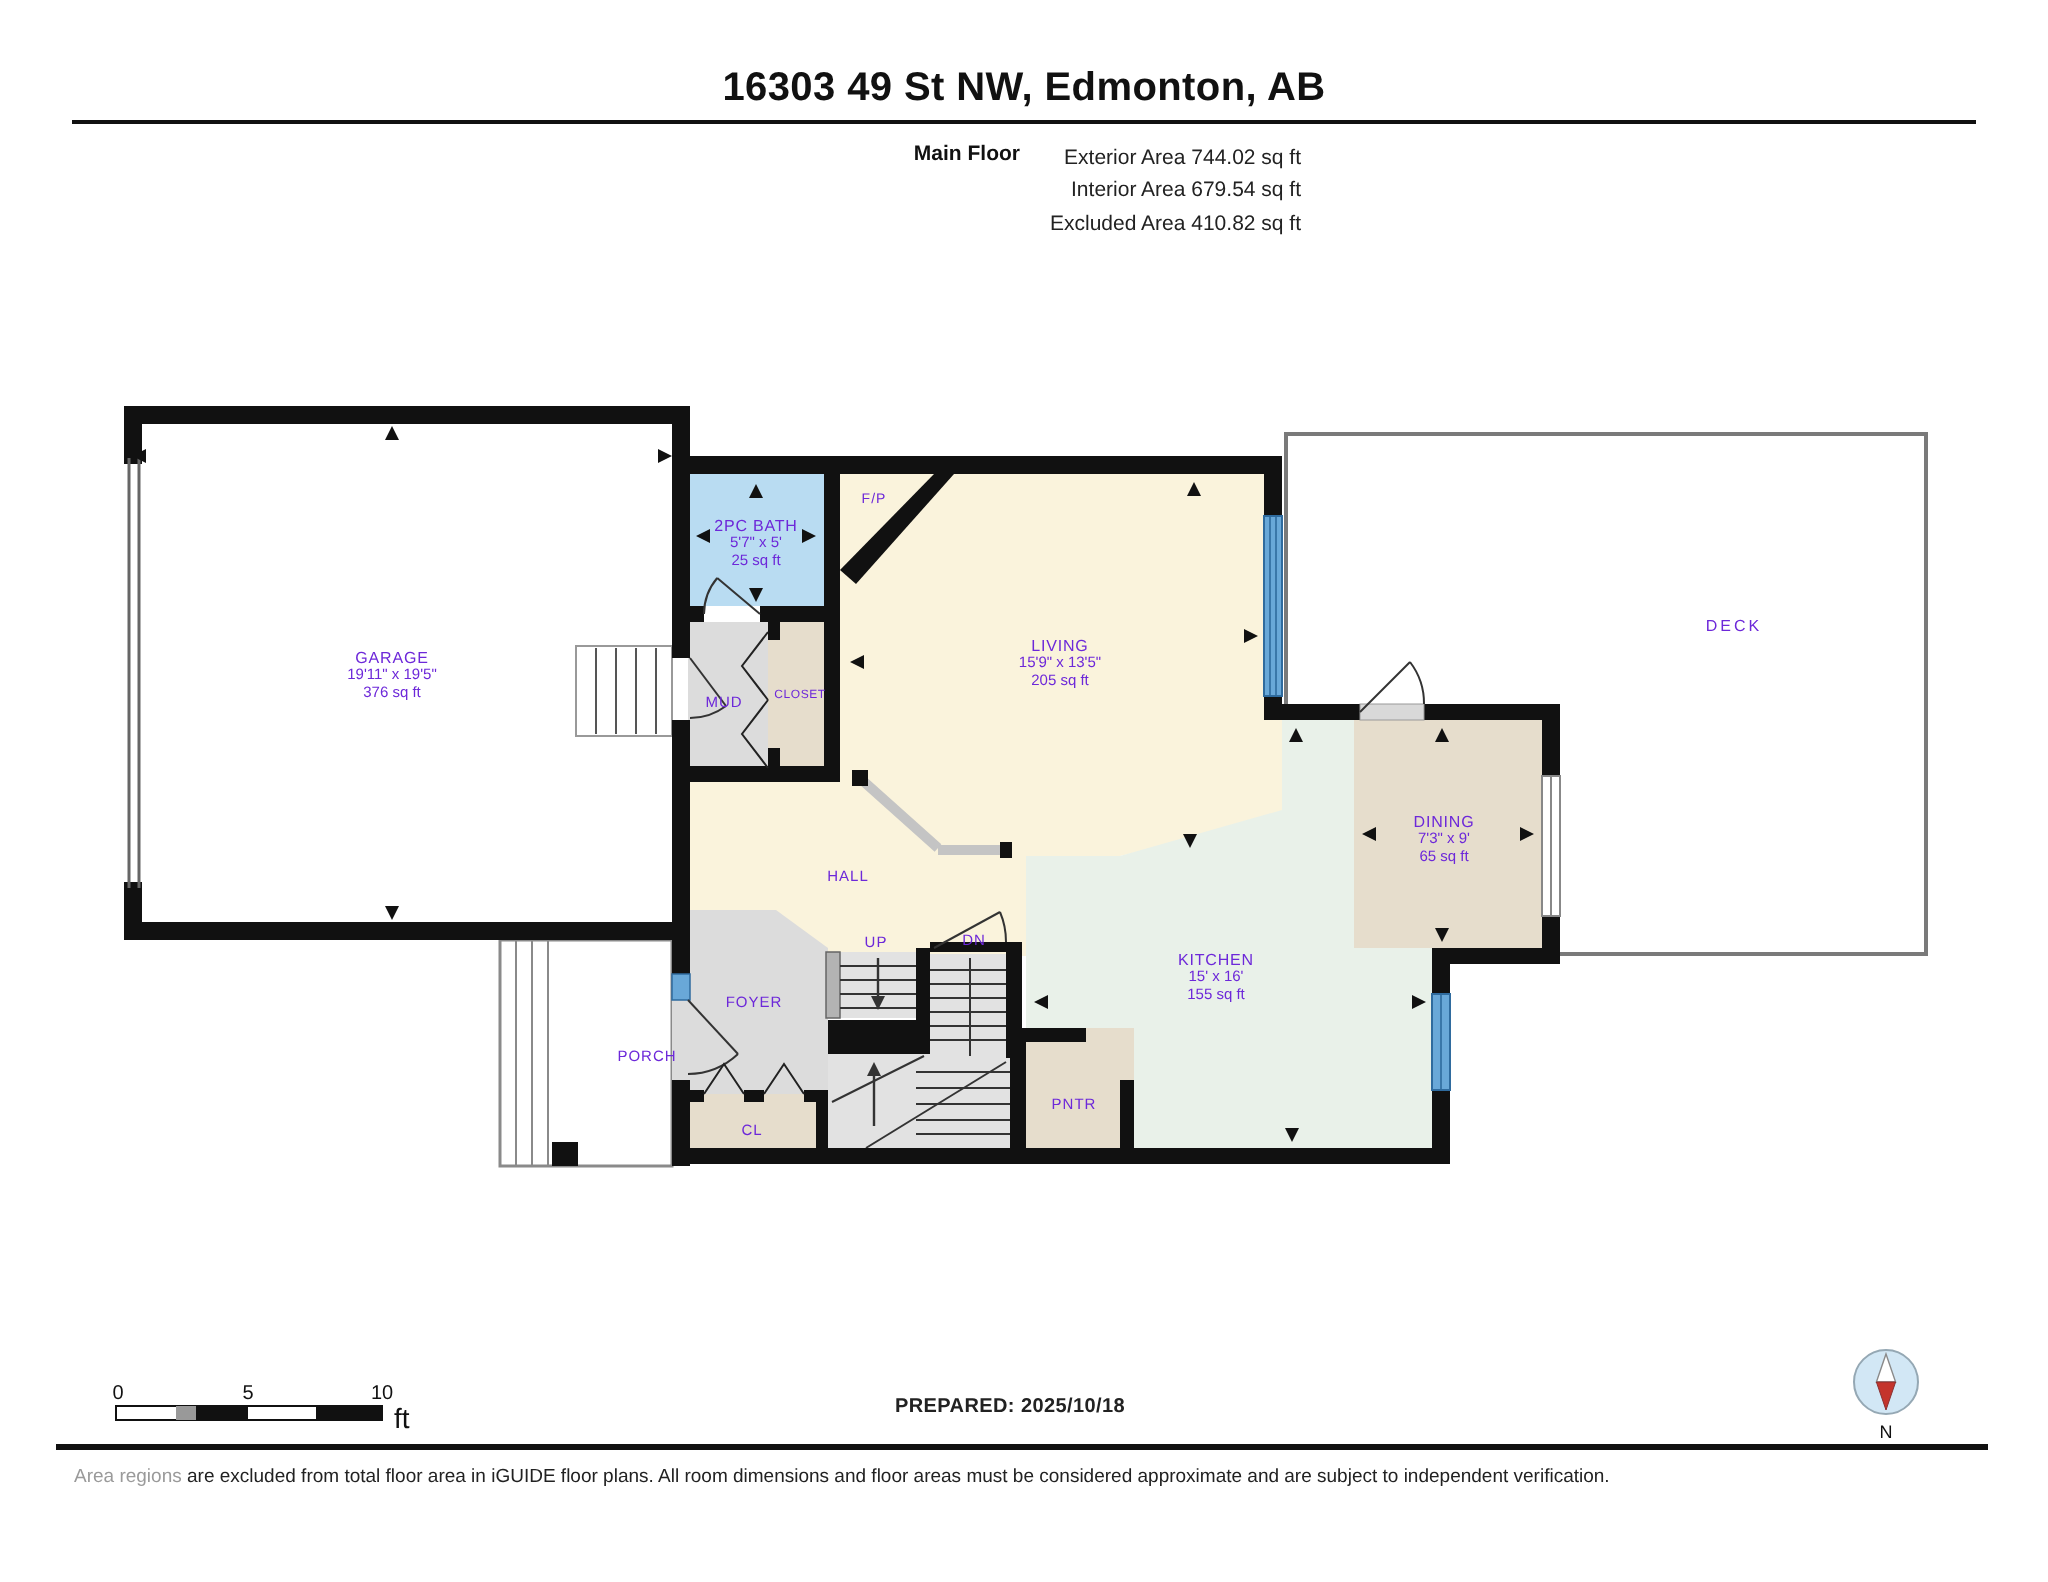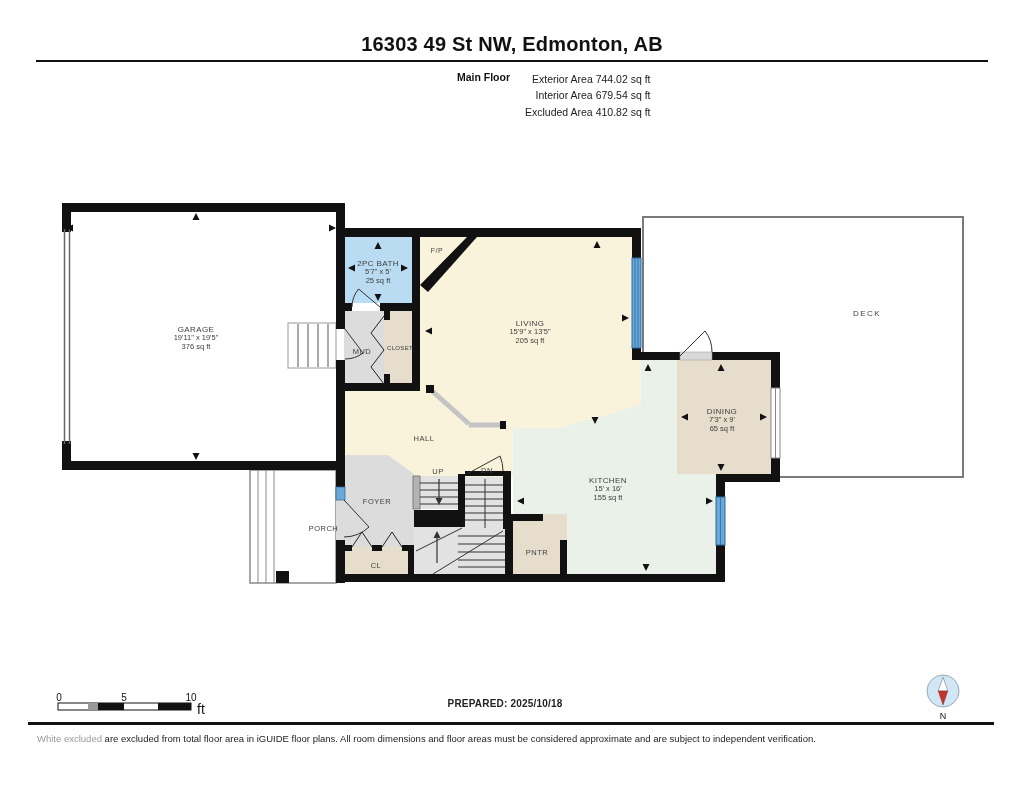--- a/index.html
+++ b/index.html
@@ -4,21 +4,21 @@
 <style>
   html,body{margin:0;padding:0;background:#fff;}
   .page{position:relative;width:1024px;height:791px;background:#ffffff;overflow:hidden;
         font-family:"Liberation Sans", sans-serif;color:#222;}
   .abs{position:absolute;}
   .title{top:33px;left:0;width:1024px;text-align:center;font-size:20px;font-weight:700;color:#111;letter-spacing:.2px;}
   .hrule{left:36px;top:60px;width:952px;height:2px;background:#111;}
   .floor-label{left:380px;top:71px;width:130px;text-align:right;font-size:10.5px;font-weight:700;color:#111;}
   .stats{left:525px;top:71px;font-size:10.5px;line-height:16.4px;color:#222;text-align:right;}
   svg.plan{position:absolute;left:0;top:0;}
-  .lbl{position:absolute;transform:translate(-50%,-50%);text-align:center;color:#404040;white-space:nowrap;}
+  .lbl{position:absolute;transform:translate(-50%,-50%);text-align:center;color:#6d28d9;white-space:nowrap;}
   .lbl .rn{font-size:8px;letter-spacing:.4px;line-height:9px;}
   .lbl .rd,.lbl .ra{font-size:7.5px;line-height:8.8px;}
   .lbl-s{font-size:7.5px;letter-spacing:.5px;}
   .lbl-xs{font-size:6px;letter-spacing:.3px;}
   .lbl-deck{font-size:8px;letter-spacing:1.5px;}
   .scale-num{font-size:10px;color:#111;}
   .scale-unit{font-size:14px;color:#111;}
   .prepared{top:698px;left:505px;transform:translateX(-50%);font-size:10px;font-weight:700;color:#222;letter-spacing:.2px;}
   .frule{left:28px;top:722px;width:966px;height:3px;background:#111;}
   .disclaimer{left:37px;top:733px;width:960px;font-size:9.5px;color:#222;}
@@ -262,15 +262,15 @@
   <div class="lbl lbl-s" style="left:487px;top:470px;">DN</div>
 
   <div class="lbl scale-num" style="left:59px;top:697px;">0</div>
   <div class="lbl scale-num" style="left:124px;top:697px;">5</div>
   <div class="lbl scale-num" style="left:191px;top:697px;">10</div>
   <div class="abs scale-unit" style="left:197px;top:701px;">ft</div>
 
   <div class="abs prepared">PREPARED: 2025/10/18</div>
   <div class="lbl compass-n" style="left:943px;top:716px;">N</div>
   <div class="abs frule"></div>
-  <div class="abs disclaimer"><span class="hl">White excluded</span><span> are excluded from total floor area in iGUIDE floor plans. All room dimensions and floor areas must be considered approximate and are subject to independent verification.</span></div>
+  <div class="abs disclaimer"><span class="hl">Area regions</span><span> are excluded from total floor area in iGUIDE floor plans. All room dimensions and floor areas must be considered approximate and are subject to independent verification.</span></div>
 
 </div>
 
 </body></html>

